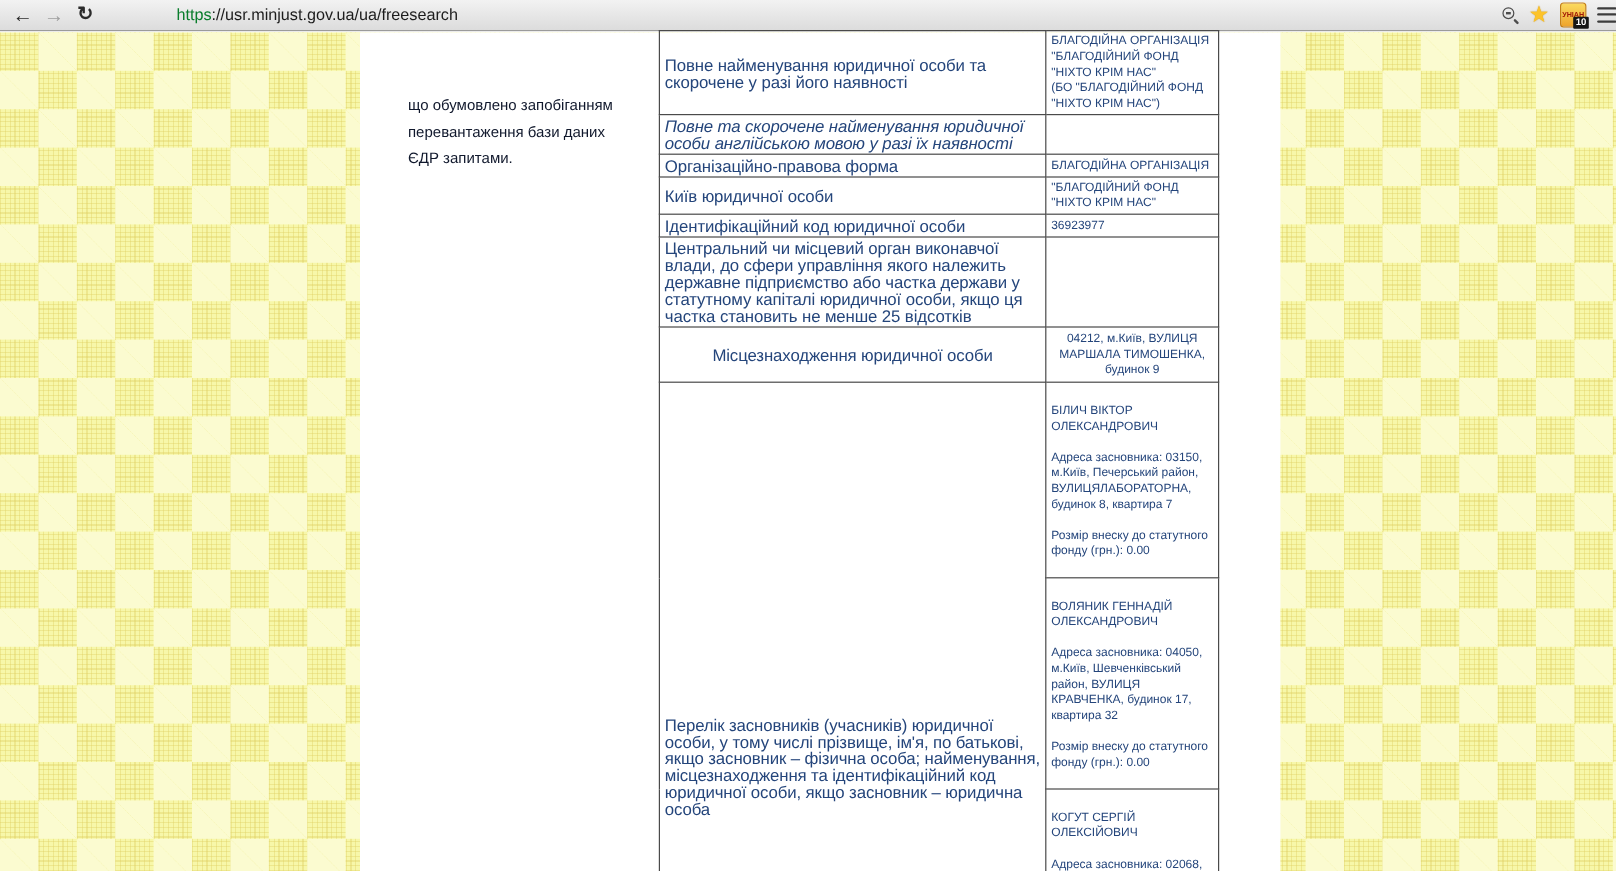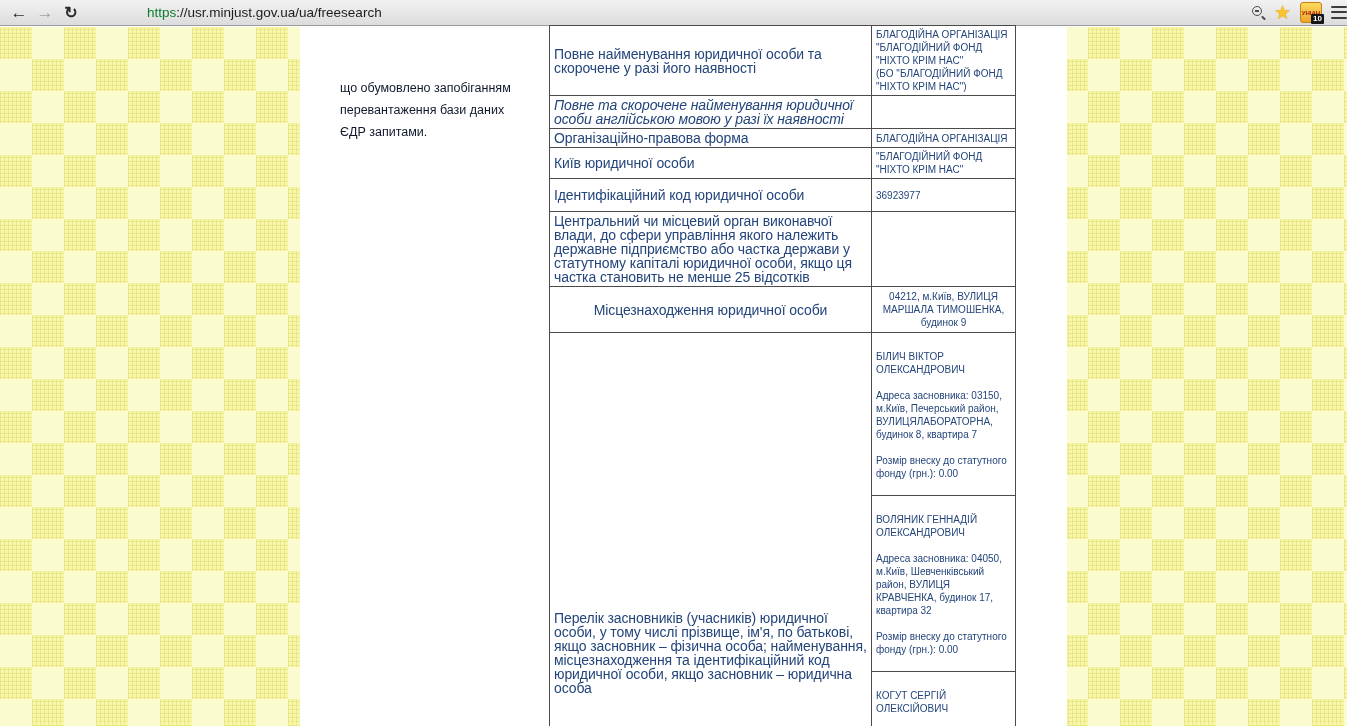--- a/index.html
+++ b/index.html
@@ -82,21 +82,21 @@
   }
   .regtable td {
     border:1px solid #4a4a4a; vertical-align:middle;
     padding:2px 4px; overflow:hidden;
   }
   .col-label { width:322px; }
   .col-value { width:144px; }
   td.lbl { font-size:14px; line-height:14px; letter-spacing:-0.1px; }
   td.val { font-size:10px; line-height:13px; white-space:pre-line; }
   tr.r1 td{height:69px;} tr.r2 td{height:33px;font-style:italic;} tr.r3 td{height:19px;}
-  tr.r4 td{height:29px;} tr.r5 td{height:33px;} tr.r6 td{height:44px;margin-left:20px;}
+  tr.r4 td{height:29px;} tr.r5 td{height:19px;} tr.r6 td{height:44px;margin-left:20px;}
   tr.r7 td{height:46px;text-align:center;}
   tr.f1 td{height:110px;} tr.f2 td{height:115px;} tr.f3 td{height:106px;}
   td.founders-label { vertical-align:top; padding-top:278px; }
   td.founder { vertical-align:top; padding-top:4px;margin-left:40px; }
   .founder p { margin:0; }
 </style>
 </head>
 <body>
 
 <div class="toolbar">

